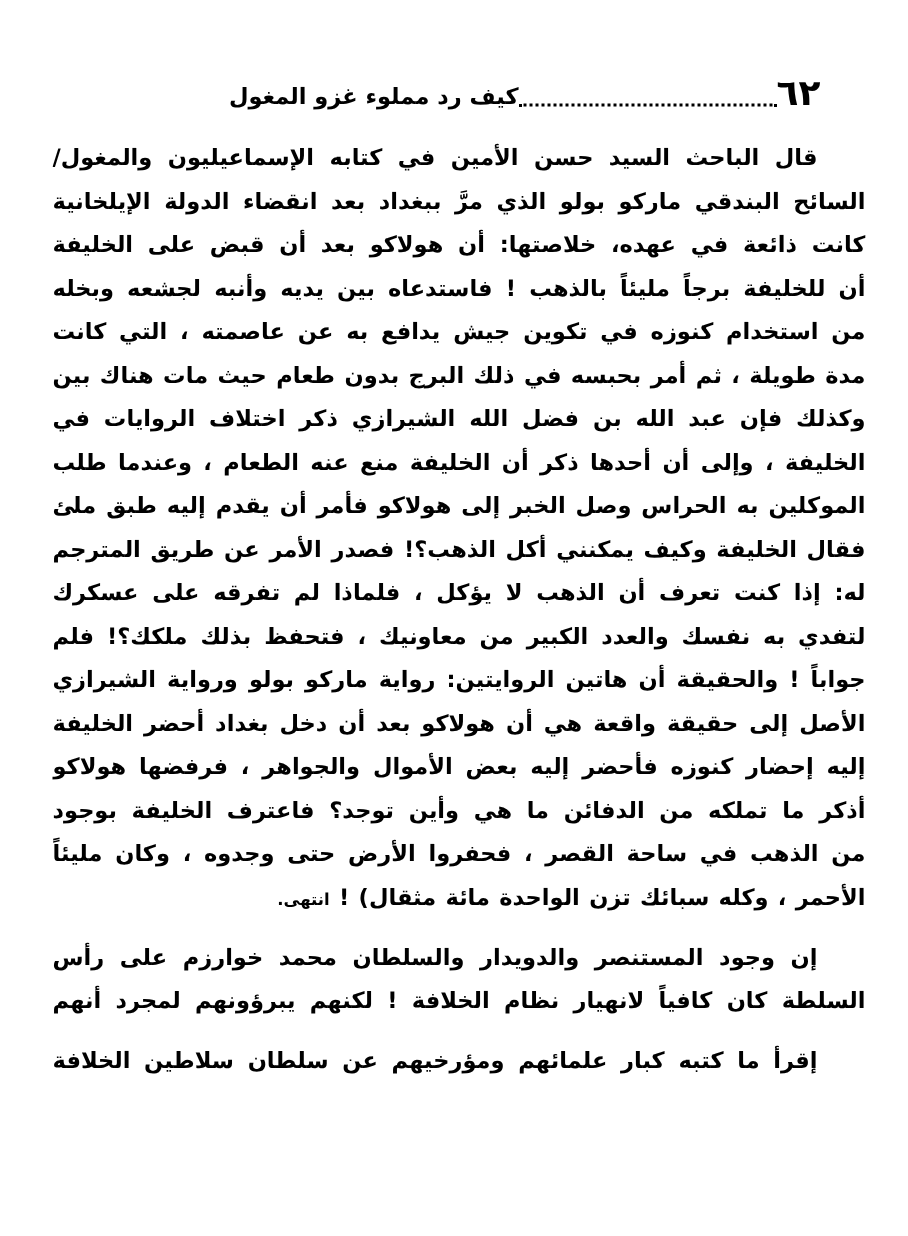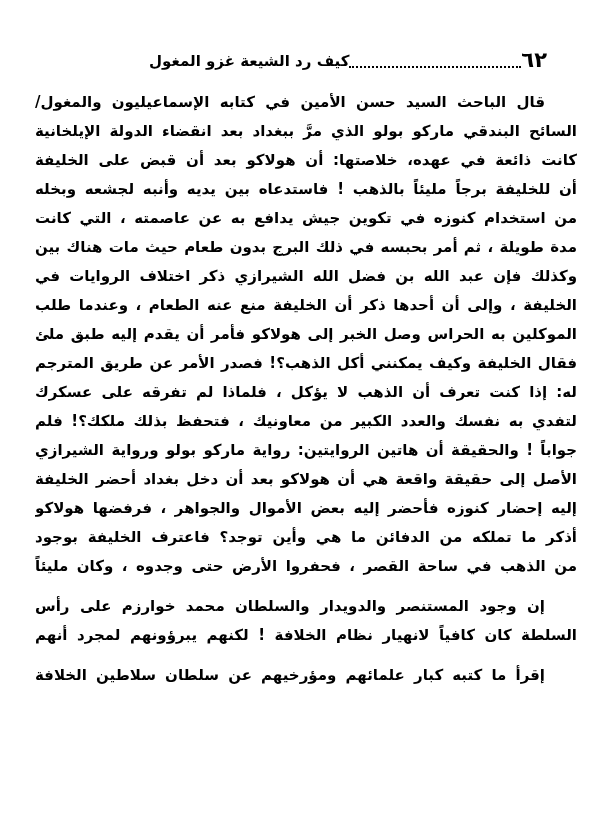--- a/index.html
+++ b/index.html
@@ -20,21 +20,21 @@
   }
   
   .header {
     display: flex;
     align-items: flex-end;
     justify-content: flex-start;
     margin: 0 58px 0 35px;
     padding-top: 50px;
   }
   .page-number {
-    font-size: 21px;
+    font-size: 24px;
     line-height: 1;
     letter-spacing: 7px;
     white-space: nowrap;
   }
   .leader {
     width: 172px;
     height: 0;
     border-bottom: 2px dotted #000;
     margin-bottom: 3px;
   }
@@ -70,21 +70,21 @@
   }
 </style>
 </head>
 <body>
 
 <div class="page">
 
   <div class="header">
     <div class="page-number">٦٢</div>
     <div class="leader"></div>
-    <div class="header-title">كيف رد الشيعة غزو المغول</div>
+    <div class="header-title">كيف رد مملوء غزو المغول</div>
   </div>
 
   <div class="body-text" id="body-text">
       <div class="paragraph">
         <div class="line indent">قال الباحث السيد حسن الأمين في كتابه الإسماعيليون والمغول/١٣٠: ( ويذكر</div>
         <div class="line">السائح البندقي ماركو بولو الذي مرَّ ببغداد بعد انقضاء الدولة الإيلخانية بقليل قصة</div>
         <div class="line">كانت ذائعة في عهده، خلاصتها: أن هولاكو بعد أن قبض على الخليفة اكتشف بغرابة</div>
         <div class="line">أن للخليفة برجاً مليئاً بالذهب ! فاستدعاه بين يديه وأنبه لجشعه وبخله اللذين منعاه</div>
         <div class="line">من استخدام كنوزه في تكوين جيش يدافع به عن عاصمته ، التي كانت مهددة منذ</div>
         <div class="line">مدة طويلة ، ثم أمر بحبسه في ذلك البرج بدون طعام حيث مات هناك بين كنوزه !</div>
@@ -92,20 +92,21 @@
         <div class="line">الخليفة ، وإلى أن أحدها ذكر أن الخليفة منع عنه الطعام ، وعندما طلب شيئاً من</div>
         <div class="line">الموكلين به الحراس وصل الخبر إلى هولاكو فأمر أن يقدم إليه طبق ملئ بالذهب ،</div>
         <div class="line">فقال الخليفة وكيف يمكنني أكل الذهب؟! فصدر الأمر عن طريق المترجم أن يقال</div>
         <div class="line">له: إذا كنت تعرف أن الذهب لا يؤكل ، فلماذا لم تفرقه على عسكرك وأعوانك</div>
         <div class="line">لتفدي به نفسك والعدد الكبير من معاونيك ، فتحفظ بذلك ملكك؟! فلم يُحر الخليفة</div>
         <div class="line">جواباً ! والحقيقة أن هاتين الروايتين: رواية ماركو بولو ورواية الشيرازي تعودان في</div>
         <div class="line">الأصل إلى حقيقة واقعة هي أن هولاكو بعد أن دخل بغداد أحضر الخليفة وطلب</div>
         <div class="line">إليه إحضار كنوزه فأحضر إليه بعض الأموال والجواهر ، فرفضها هولاكو وقال له:</div>
         <div class="line">أذكر ما تملكه من الدفائن ما هي وأين توجد؟ فاعترف الخليفة بوجود حوض مملوء</div>
         <div class="line">من الذهب في ساحة القصر ، فحفروا الأرض حتى وجدوه ، وكان مليئاً بالذهب</div>
+        <div class="line end">الأحمر ، وكله سبائك تزن الواحدة مائة مثقال) ! <span class="small-note">انتهى.</span></div>
       </div>
       <div class="paragraph">
         <div class="line indent">إن وجود المستنصر والدويدار والسلطان محمد خوارزم على رأس هرم</div>
         <div class="line">السلطة كان كافياً لانهيار نظام الخلافة ! لكنهم يبرؤونهم لمجرد أنهم سنيون !</div>
       </div>
       <div class="paragraph">
         <div class="line indent">إقرأ ما كتبه كبار علمائهم ومؤرخيهم عن سلطان سلاطين الخلافة محمد</div>
       </div>
     </div>
 

